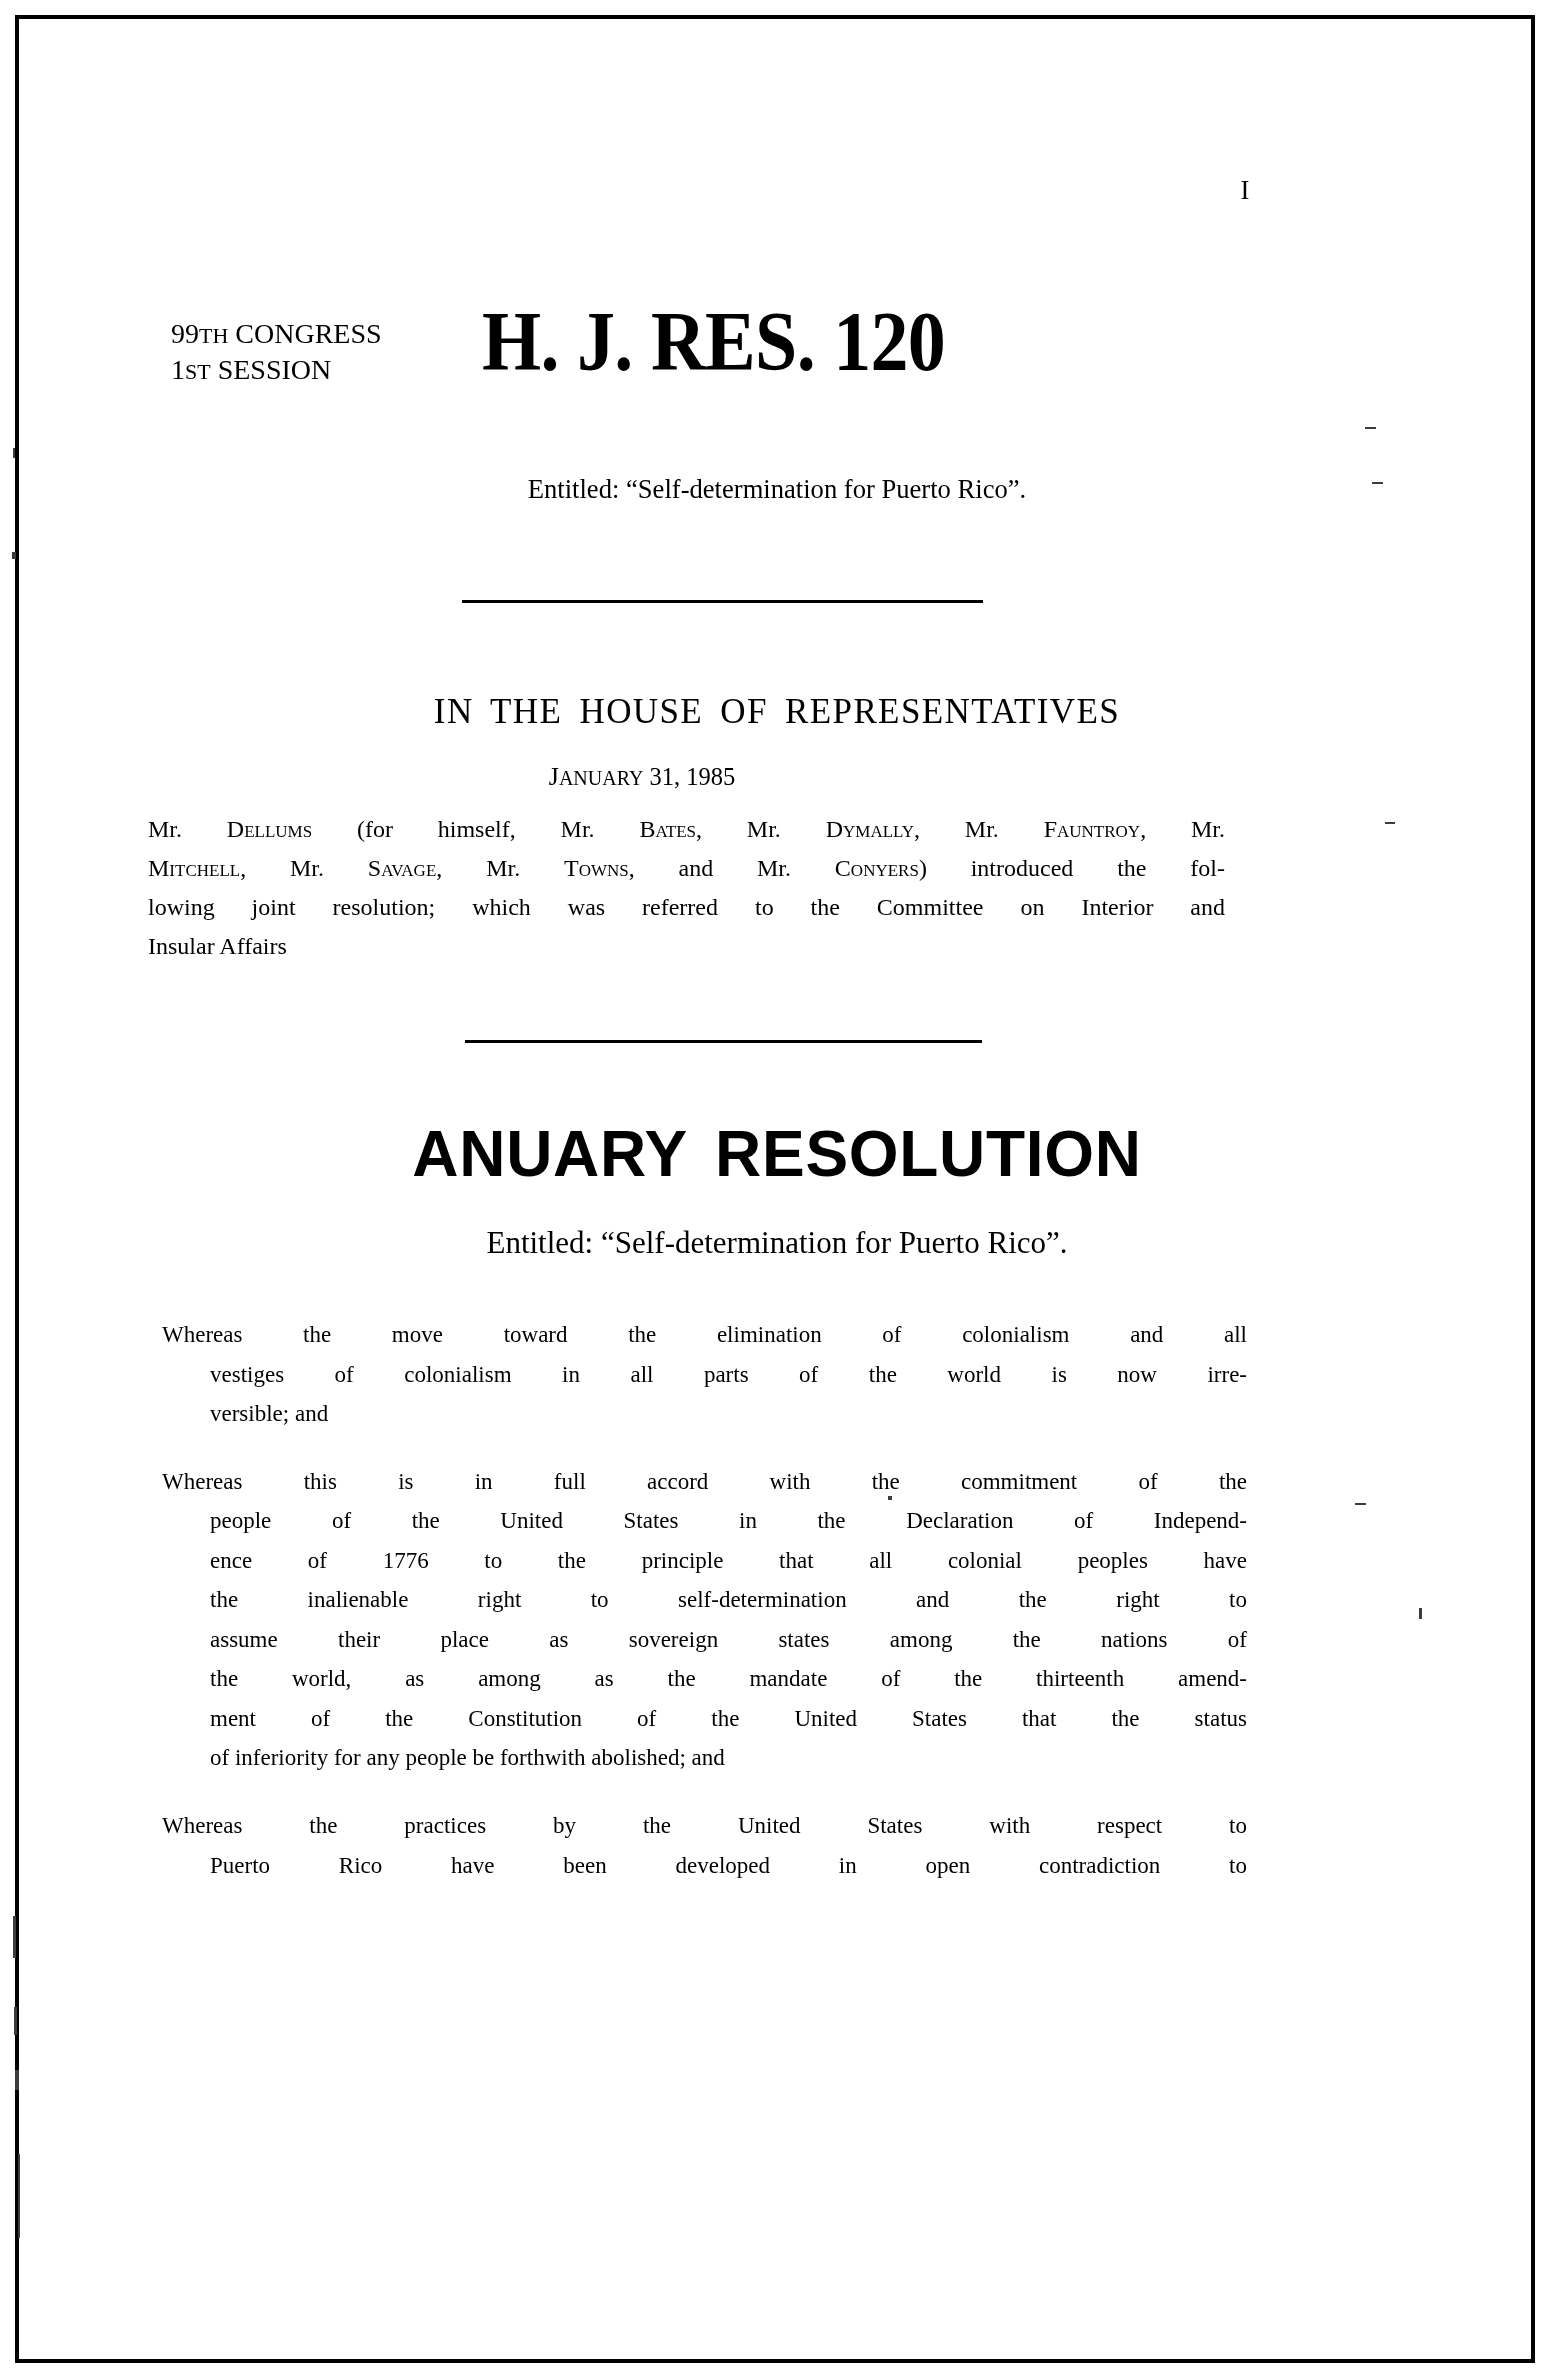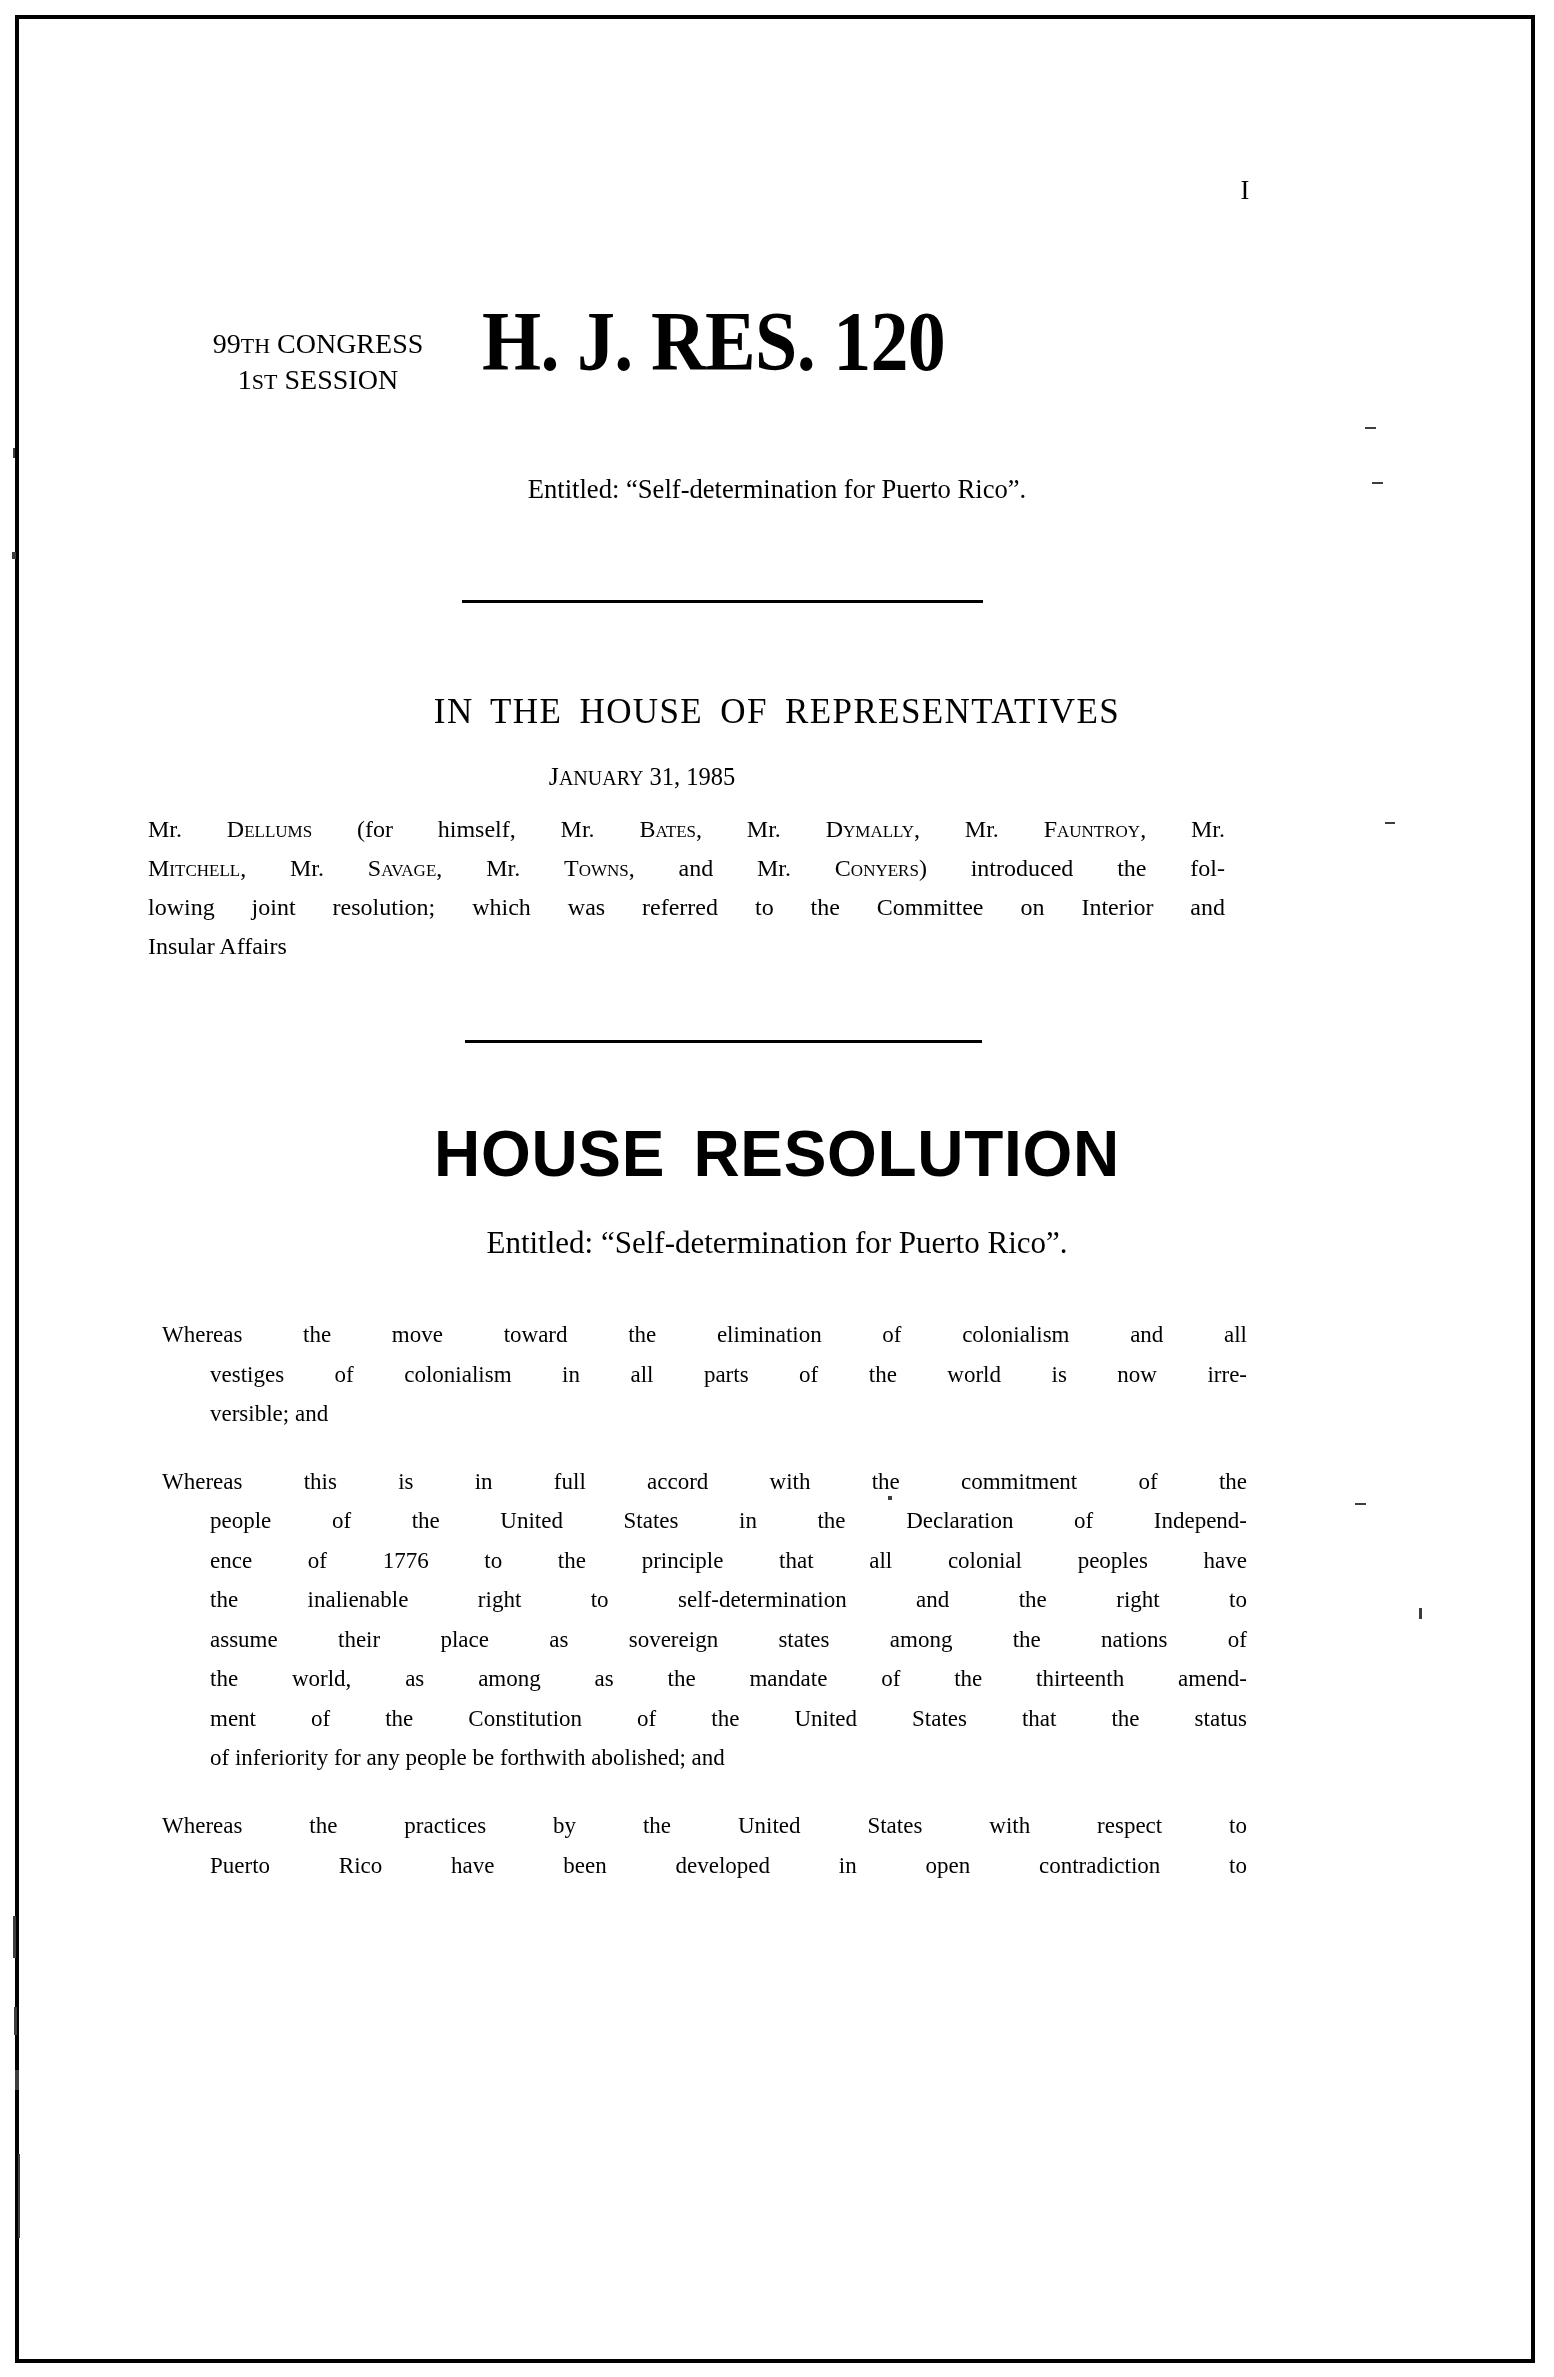--- a/index.html
+++ b/index.html
@@ -56,23 +56,23 @@
     position: absolute;
     left: 0;
     top: 308px;
     width: 1554px;
     height: 119px;
   }
 
   #congress-block {
     position: absolute;
     left: 171px;
-    top: 18px;
+    top: 8px;
     width: 294px;
-    text-align: center;
+    text-align: left;
     line-height: 1.28;
   }
 
   .sc-line {
     font-size: 28px;
     font-family: "Liberation Serif", serif;
     white-space: nowrap;
   }
   .sc-line .cap { font-size: 28px; }
   .sc-line .sm  { font-size: 22px; }
@@ -260,21 +260,21 @@
 
   <div id="sponsors">
     <span class="ln j">Mr. <span class="nm">Dellums</span> (for himself, Mr. <span class="nm">Bates</span>, Mr. <span class="nm">Dymally</span>, Mr. <span class="nm">Fauntroy</span>, Mr.</span>
     <span class="ln j"><span class="nm">Mitchell</span>, Mr. <span class="nm">Savage</span>, Mr. <span class="nm">Towns</span>, and Mr. <span class="nm">Conyers</span>) introduced the fol-</span>
     <span class="ln j">lowing joint resolution; which was referred to the Committee on Interior and</span>
     <span class="ln">Insular Affairs</span>
   </div>
 
   <div class="rule" id="rule-2"></div>
 
-  <div id="jr-title">HOUSE RESOLUTION</div>
+  <div id="jr-title">ANUARY RESOLUTION</div>
 
   <div id="entitled-body">Entitled: “Self-determination for Puerto Rico”.</div>
 
   <div id="body-text">
 
     <div class="para">
       <span class="ln just">Whereas the move toward the elimination of colonialism and all</span>
       <span class="ln just ind">vestiges of colonialism in all parts of the world is now irre-</span>
       <span class="ln ind last">versible; and</span>
     </div>

